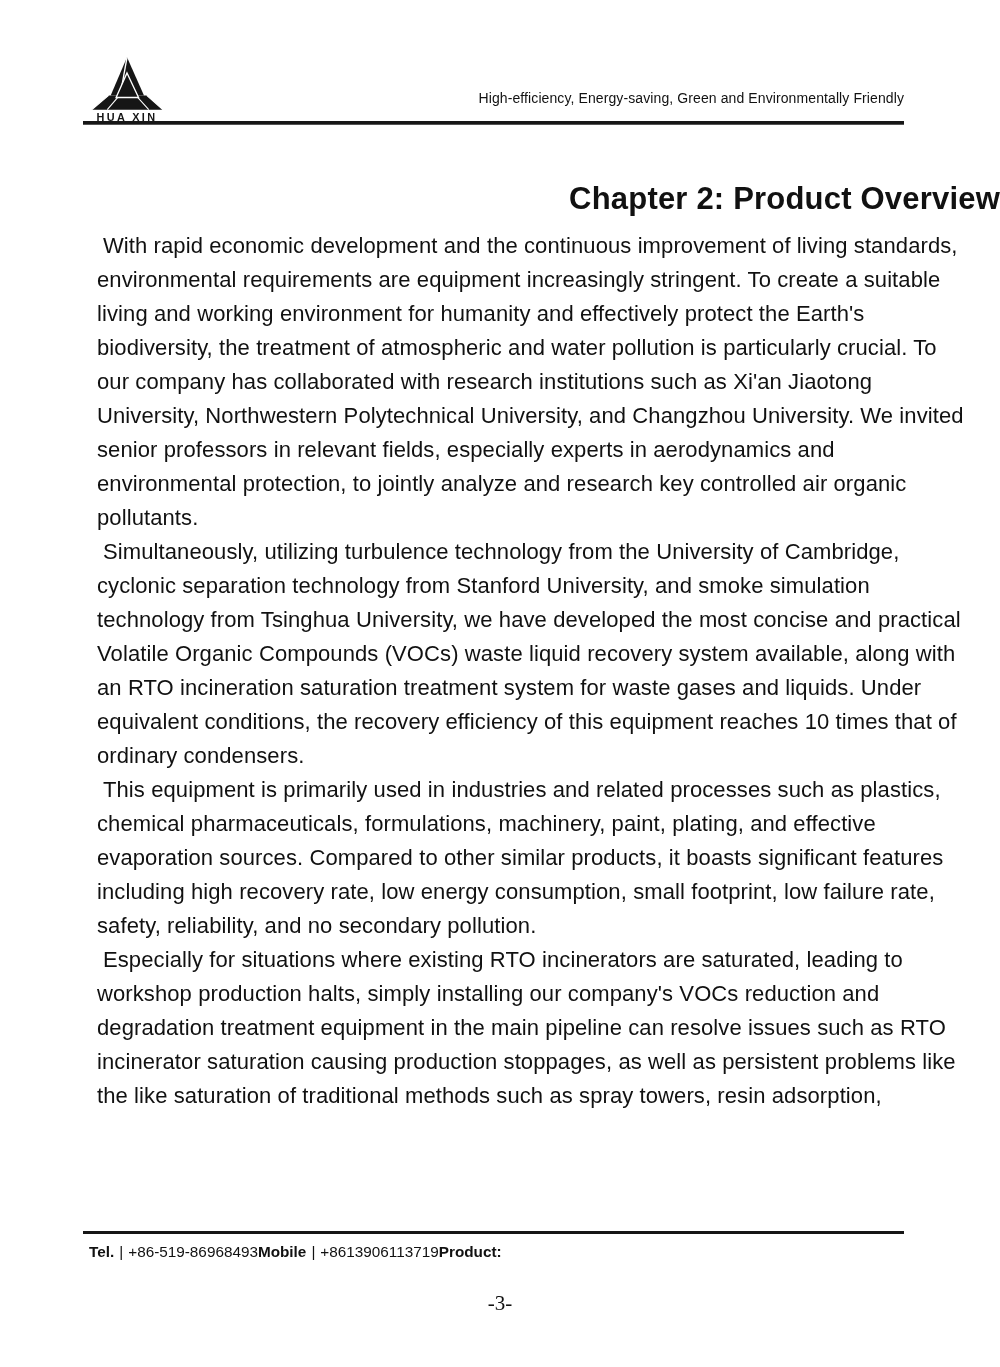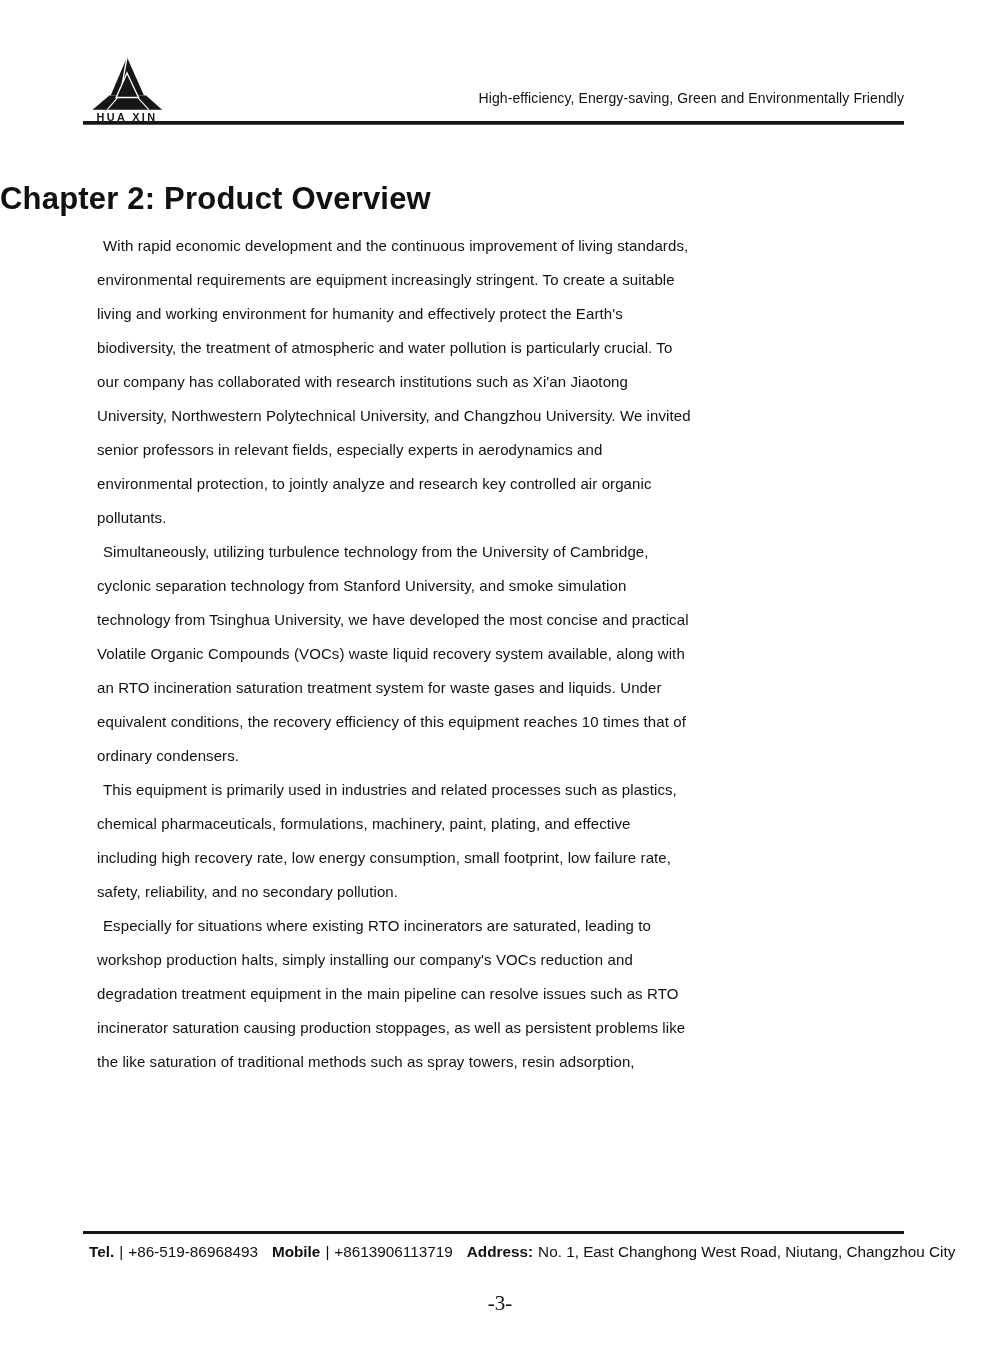--- a/index.html
+++ b/index.html
@@ -39,35 +39,35 @@
     background: #161616;
     border-bottom: 1px solid #555;
   }
 
   
   .page-title {
     position: absolute;
     left: 0;
     right: 0;
     top: 160px;
-    text-align: left;
+    text-align: right;
     font-size: 31px;
     font-weight: bold;
     letter-spacing: 0.2px;
   }
 
   
   .body-text {
     position: absolute;
     left: 97px;
     right: 95px;
     top: 229px;
   }
   .body-line {
-    font-size: 15px;
+    font-size: 22px;
     line-height: 34px;
     white-space: nowrap;
     letter-spacing: 0.1px;
   }
   .para .body-line:first-child { text-indent: 6px; }
 
   
   .footer-rule {
     position: absolute;
     left: 83px;
@@ -76,21 +76,20 @@
     height: 3px;
     background: #161616;
   }
   .footer-text {
     position: absolute;
     left: 89px;
     right: 92px;
     top: 1243px;
     display: flex;
     align-items: baseline;
-    gap: 14px;
     font-size: 15.3px;
     white-space: nowrap;
   }
   .fgroup { display: flex; gap: 5px; }
   .flabel { font-weight: bold; }
   .page-number {
     position: absolute;
     left: 0;
     right: 0;
     top: 1291px;
@@ -140,20 +139,21 @@
         <div class="body-line">cyclonic separation technology from Stanford University, and smoke simulation</div>
         <div class="body-line">technology from Tsinghua University, we have developed the most concise and practical</div>
         <div class="body-line">Volatile Organic Compounds (VOCs) waste liquid recovery system available, along with</div>
         <div class="body-line">an RTO incineration saturation treatment system for waste gases and liquids. Under</div>
         <div class="body-line">equivalent conditions, the recovery efficiency of this equipment reaches 10 times that of</div>
         <div class="body-line">ordinary condensers.</div>
       </div>
     <div class="para">
         <div class="body-line">This equipment is primarily used in industries and related processes such as plastics,</div>
         <div class="body-line">chemical pharmaceuticals, formulations, machinery, paint, plating, and effective</div>
+        <div class="body-line">evaporation sources. Compared to other similar products, it boasts significant features</div>
         <div class="body-line">including high recovery rate, low energy consumption, small footprint, low failure rate,</div>
         <div class="body-line">safety, reliability, and no secondary pollution.</div>
       </div>
     <div class="para">
         <div class="body-line">Especially for situations where existing RTO incinerators are saturated, leading to</div>
         <div class="body-line">workshop production halts, simply installing our company's VOCs reduction and</div>
         <div class="body-line">degradation treatment equipment in the main pipeline can resolve issues such as RTO</div>
         <div class="body-line">incinerator saturation causing production stoppages, as well as persistent problems like</div>
         <div class="body-line">the like saturation of traditional methods such as spray towers, resin adsorption,</div>
       </div>
@@ -165,19 +165,18 @@
       <span class="flabel">Tel.</span>
       <span class="fsep">|</span>
       <span class="fvalue">+86-519-86968493</span>
     </span>
     <span class="fgroup">
       <span class="flabel">Mobile</span>
       <span class="fsep">|</span>
       <span class="fvalue">+8613906113719</span>
     </span>
     <span class="fgroup">
-      <span class="flabel">Address:</span>
-      <span class="fvalue">No. 1, East Changhong West Road, Niutang, Changzhou City</span>
+      <span class="flabel">Product:</span>
     </span>
   </div>
   <div class="page-number">-3-</div>
 
 </div>
 
 </body></html>

